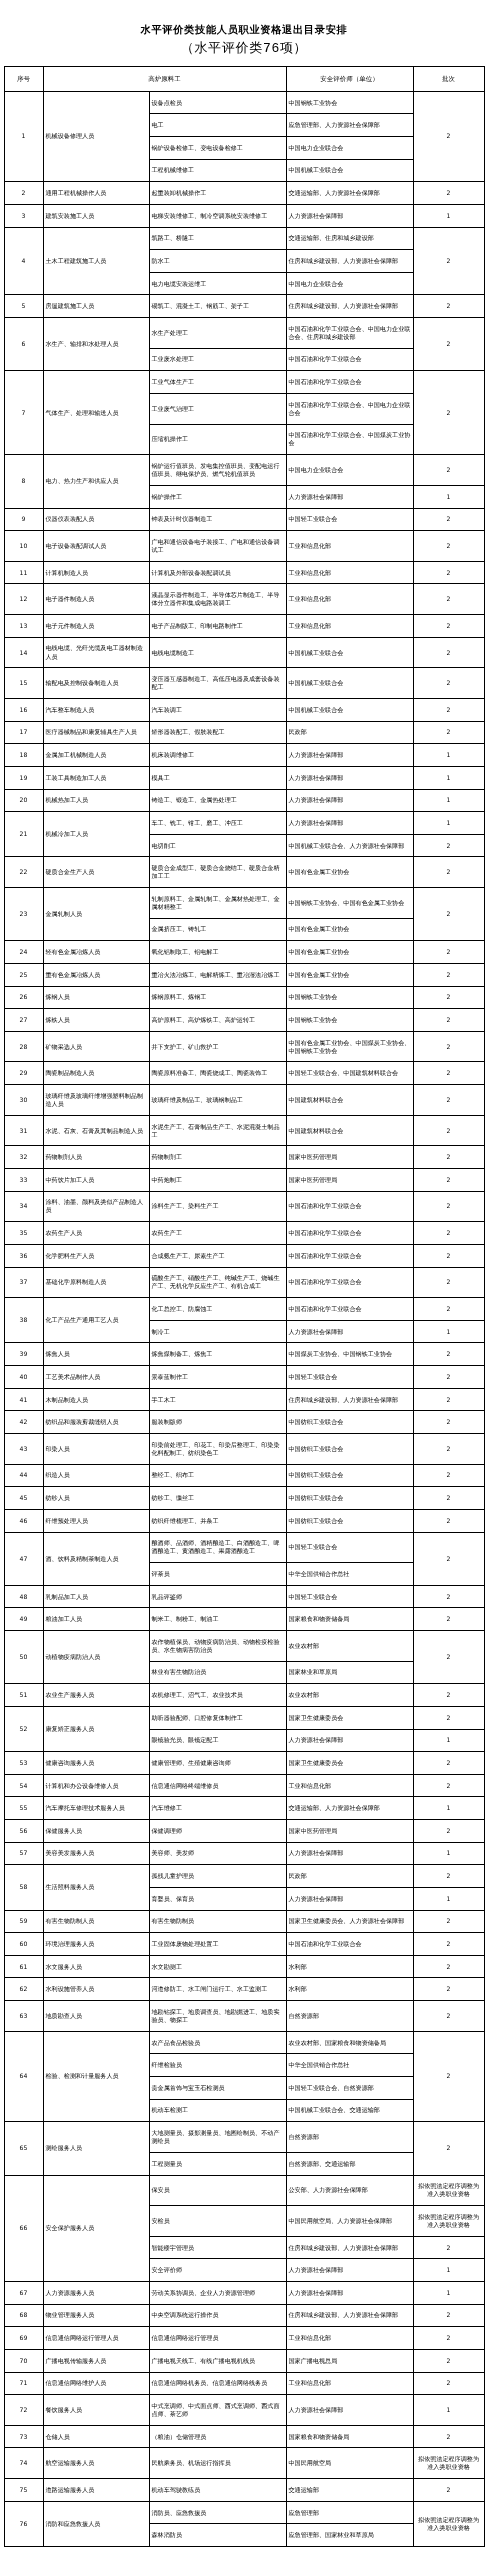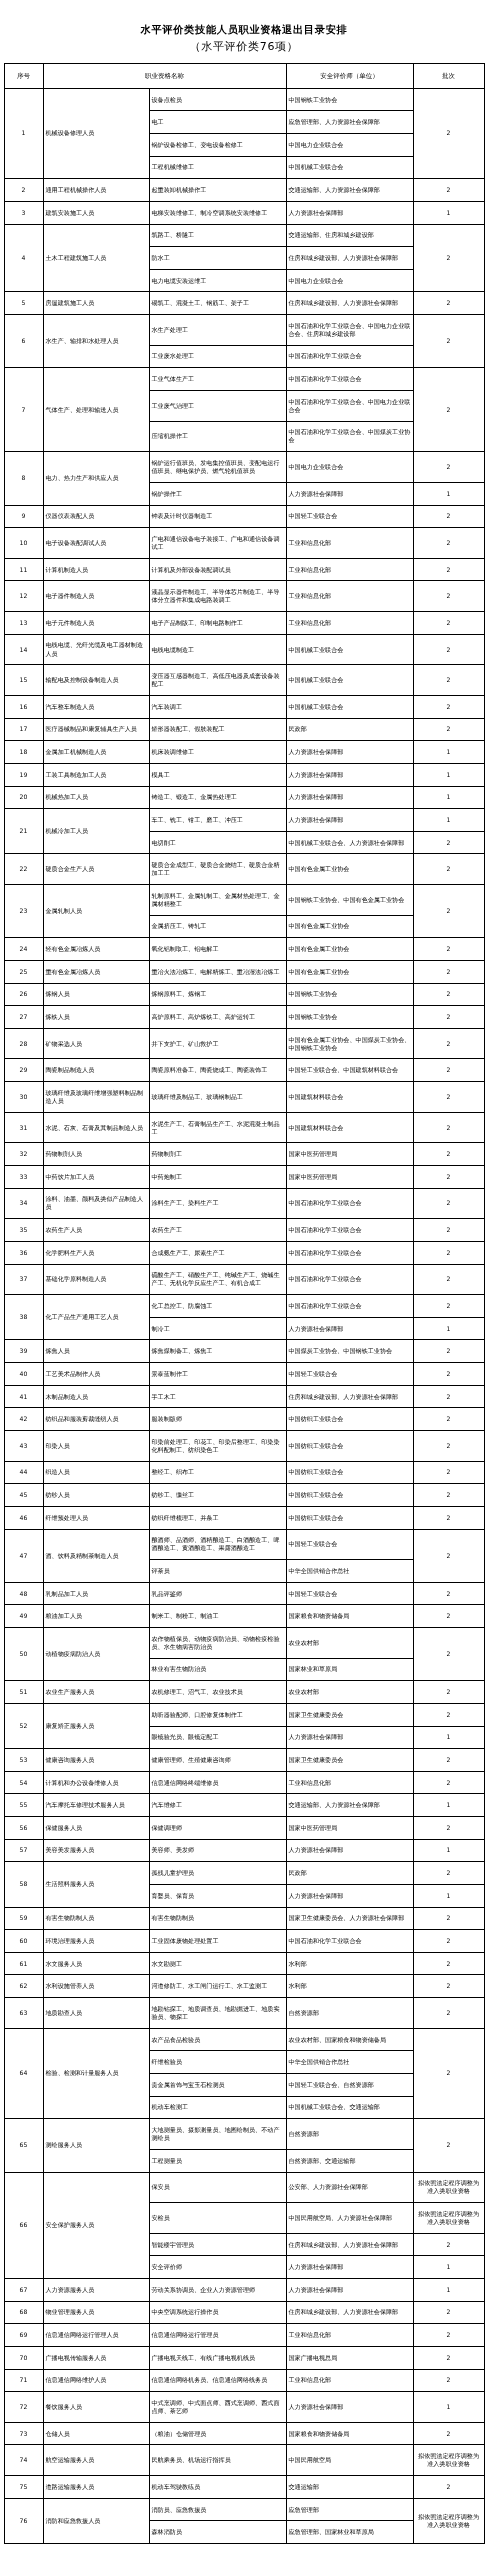--- a/index.html
+++ b/index.html
@@ -1,19 +1,19 @@
 <!DOCTYPE html>
 <html style="font-size:11px"><head>
 <meta charset="utf-8">
 <style>
   html,body{margin:0;padding:0;background:#ffffff;color:#000;
     font-family:"DejaVu Sans","Liberation Sans",sans-serif;}
   .page{width:488px;margin:0 auto;padding-top:23px;padding-bottom:27px;box-sizing:border-box;}
   .title{ text-align:center;font-weight:bold;font-size:10.2px;letter-spacing:0.7px;line-height:1.4;}
-  .subtitle{text-align:center;font-size:11px;font-weight:normal;letter-spacing:0.7px;margin-top:1.4px;margin-bottom:9.5px;}
+  .subtitle{text-align:center;font-size:13px;font-weight:normal;letter-spacing:0.7px;margin-top:1.4px;margin-bottom:9.5px;font-family:Liberation Mono, monospace;}
   table.qual{border-collapse:collapse;margin:0 auto;table-layout:fixed;width:479px;}
   table.qual th,table.qual td{
     border:0.7px solid #000;font-size:6.1px;line-height:1.32;
     padding:6.8px 2px;vertical-align:middle;word-break:break-all;}
   table.qual th{font-weight:normal;text-align:center;padding:7.5px 1.4px;font-size:6.5px;}
   col.c-no{width:39px;} col.c-cat{width:106px;} col.c-name{width:137px;}
   col.c-dept{width:127px;} col.c-batch{width:71px;}
   td.no,td.batch{text-align:center;}
   td.cat,td.name,td.dept{text-align:left;}
 </style>
@@ -28,21 +28,21 @@
     <colgroup>
       <col class="c-no">
         <col class="c-cat">
         <col class="c-name">
         <col class="c-dept">
         <col class="c-batch">
     </colgroup>
     <thead>
       <tr>
         <th>序号</th>
-        <th colspan="2">职业资格名称</th>
+        <th colspan="2">高炉原料工</th>
         <th>安全评价师（单位）</th>
         <th>批次</th>
       </tr>
     </thead>
     <tbody id="qual-body">
         <tr>
           <td class="no" rowspan="4">1</td>
           <td class="cat" rowspan="4">机械设备修理人员</td>
           <td class="name">设备点检员</td>
           <td class="dept">中国钢铁工业协会</td>

